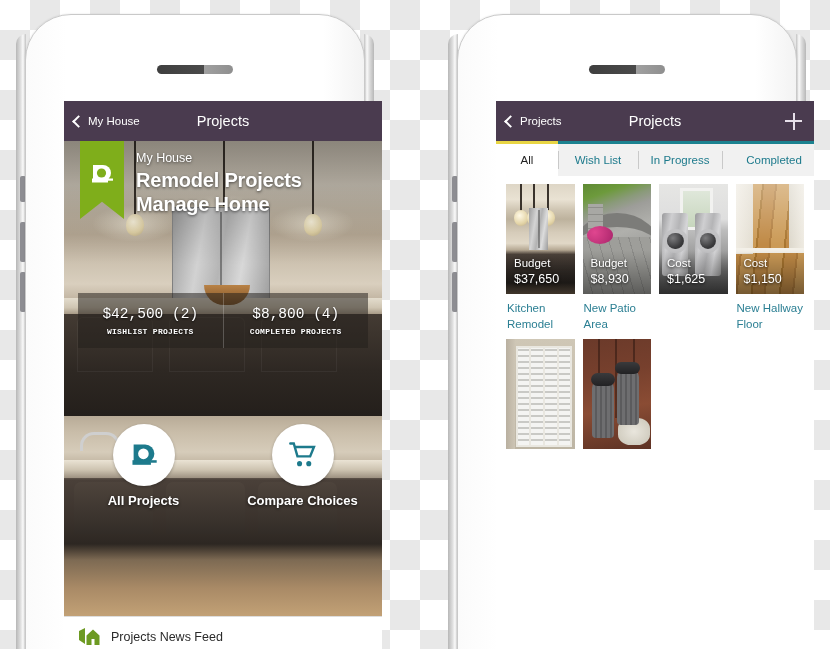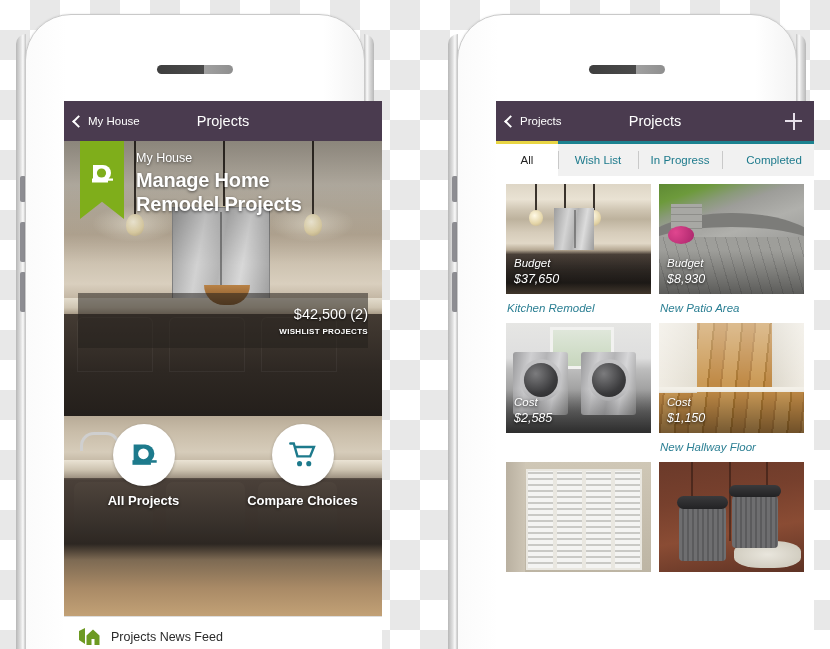--- a/index.html
+++ b/index.html
@@ -107,21 +107,21 @@
     clip-path:polygon(0 0,100% 0,100% 100%,50% 78%,0 100%);
   }
   .ribbon svg{position:absolute;left:9px;top:20px;}
   .hero-head{position:absolute;left:72px;top:8px;right:10px;color:#fff;
     text-shadow:0 1px 3px rgba(0,0,0,.6);}
   .hero-sub{font-size:12.5px;font-weight:400;line-height:1.5;}
   .hero-title{font-size:20px;font-weight:bold;line-height:1.18;letter-spacing:-.2px;margin-top:1px;}
 
   .stats{position:absolute;left:14px;right:14px;top:152px;height:55px;
     background:rgba(34,30,27,.52);display:flex;}
-  .stat{flex:1;display:flex;flex-direction:column;align-items:flex-end;justify-content:center;color:#fff;}
+  .stat{flex:1;display:flex;flex-direction:column;align-items:center;justify-content:center;color:#fff;font-family:Liberation Mono, monospace;}
   .stat + .stat{border-left:1px solid rgba(255,255,255,.22);}
   .stat-val{font-size:14.5px;text-shadow:0 1px 2px rgba(0,0,0,.7);}
   .stat-lbl{font-size:8px;letter-spacing:.3px;margin-top:5px;font-weight:bold;text-shadow:0 1px 2px rgba(0,0,0,.7);}
 
   
   .actions{position:relative;height:200px;overflow:hidden;}
   .actions .kitchen2{position:absolute;inset:0;
     background:linear-gradient(180deg,#b8ab97 0%,#c9bda9 8%,#d6ccba 18%,#b9ac98 26%,
       #4a4039 32%,#3a322c 52%,#2d2722 64%,#7d6a53 72%,#a98a66 86%,#c2a176 100%);}
   .a-counter{position:absolute;left:0;right:0;top:22%;height:9%;background:linear-gradient(180deg,#eae3d4,#cdc3b0 55%,#9d9181);}
@@ -143,21 +143,21 @@
 
   
   .tabs{display:flex;background:#f1f1f1;height:35px;}
   .tab{flex:0 0 auto;display:flex;align-items:center;justify-content:center;
     font-size:11.5px;color:#1d7a8c;border-top:3px solid #1b8290;position:relative;}
   .tab.active{background:#fff;color:#222;border-top-color:#e8d544;}
   .tab:not(.active):not(:first-child):before{content:"";position:absolute;left:0;top:7px;bottom:7px;width:1px;background:#c9c9c9;}
   .t-all{width:62px;} .t-wish{width:80px;} .t-prog{width:84px;} .t-comp{width:104px;}
 
   
-  .cards{padding:8px 10px 0;display:grid;grid-template-columns:1fr 1fr;gap:7px 8px;background:#fff;font-style:italic;}
+  .cards{padding:8px 10px 0;display:grid;grid-template-columns:1fr 1fr 1fr 1fr;gap:7px 8px;background:#fff;}
   .card{display:flex;flex-direction:column;}
   .thumb{position:relative;height:110px;overflow:hidden;background:#ccc;}
   .thumb .ov{position:absolute;left:0;right:0;bottom:0;padding:6px 8px 7px;color:#fff;
     background:linear-gradient(180deg,rgba(0,0,0,0),rgba(0,0,0,.42));
     text-shadow:0 1px 3px rgba(0,0,0,.85);}
   .ov-k{font-size:11.5px;line-height:1.25;}
   .ov-v{font-size:12.5px;line-height:1.3;}
   .card-title{font-size:11.5px;color:#2b7f93;padding:6px 1px 0;line-height:1.4;}
 
   
@@ -272,28 +272,32 @@
           <svg width="26" height="26" viewBox="0 0 26 26">
             <path fill="#ffffff" d="M4 4h10a8 8 0 0 1 0 16H4z"></path>
             <circle cx="12.5" cy="12" r="4.6" fill="#7fae1b"></circle>
             <rect x="3" y="17.5" width="16" height="4" fill="#ffffff"></rect>
             <rect x="19" y="17.5" width="5" height="2.2" fill="#ffffff"></rect>
           </svg>
         </div>
 
         <div class="hero-head">
           <div class="hero-sub">My House</div>
+          <div class="hero-title">Remodel Projects</div>
           <div class="hero-title">Manage Home</div>
-          <div class="hero-title">Remodel Projects</div>
         </div>
 
         <div class="stats">
           <div class="stat">
             <div class="stat-val">$42,500 (2)</div>
             <div class="stat-lbl">WISHLIST PROJECTS</div>
+          </div>
+          <div class="stat">
+            <div class="stat-val">$8,800 (4)</div>
+            <div class="stat-lbl">COMPLETED PROJECTS</div>
           </div>
         </div>
       </div>
 
       <div class="actions">
         <div class="kitchen2">
           <div class="faucet"></div>
           <div class="a-counter"></div>
           <div class="a-chair ac1"></div>
           <div class="a-chair ac2"></div>
@@ -418,21 +422,21 @@
               <div class="win"></div>
               <div class="mach m1">
                   <div class="door"></div>
                 </div>
               <div class="mach m2">
                   <div class="door"></div>
                 </div>
             </div>
             <div class="ov">
               <div class="ov-k">Cost</div>
-              <div class="ov-v">$2,585</div>
+              <div class="ov-v">$1,625</div>
             </div>
           </div>
         </div>
 
         <div class="card">
           <div class="thumb">
             <div class="art-floor">
               <div class="wallL"></div>
                 <div class="wallR"></div>
               <div class="base"></div>

